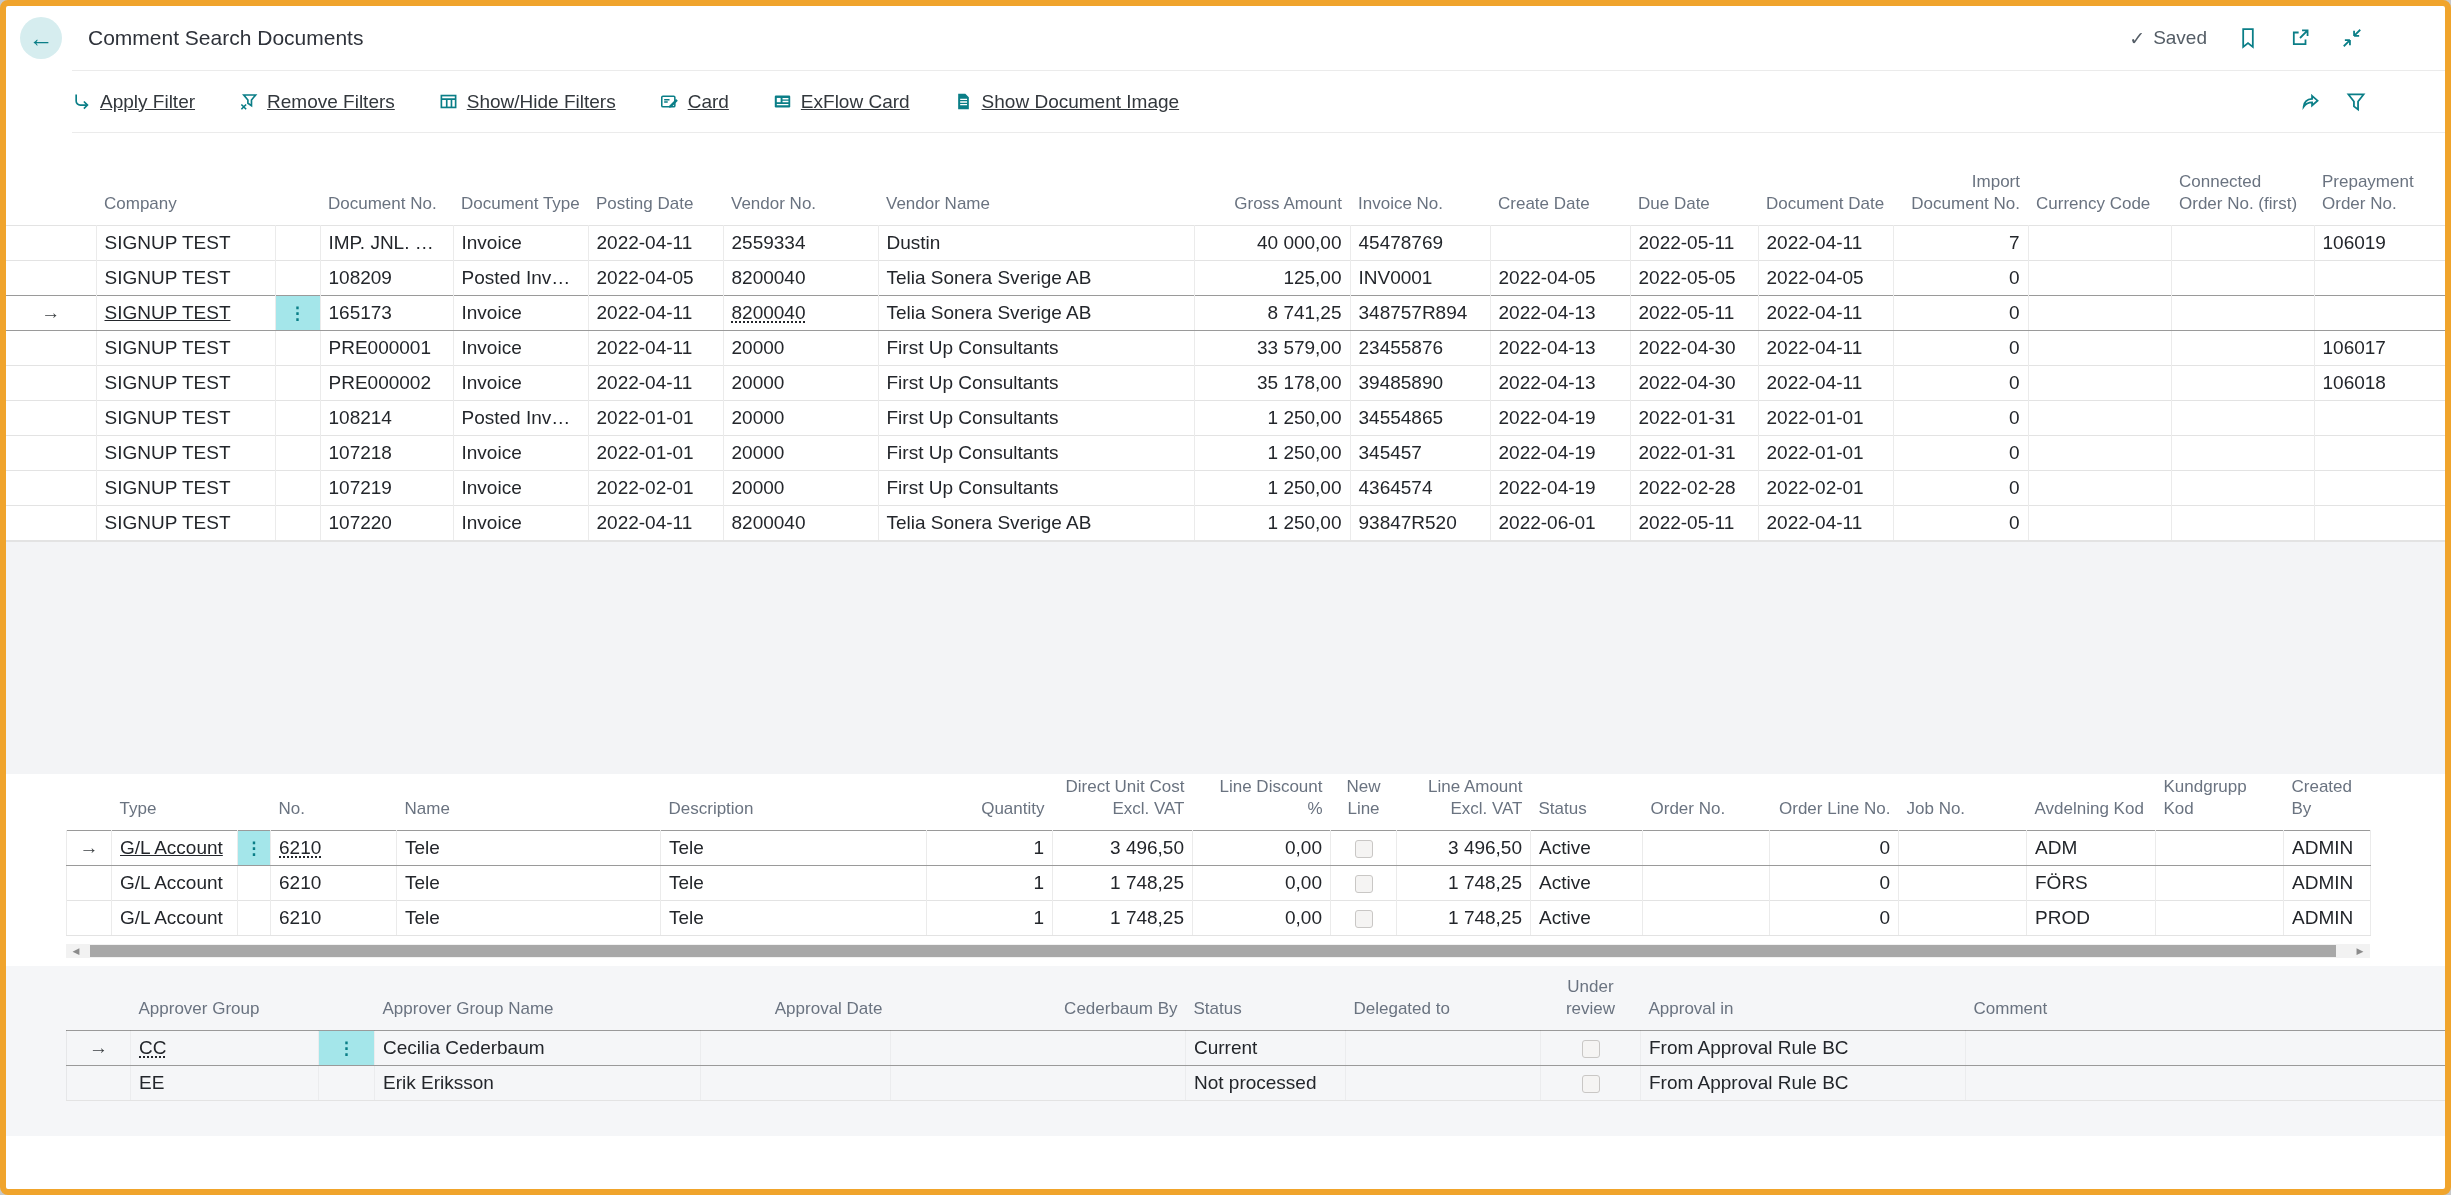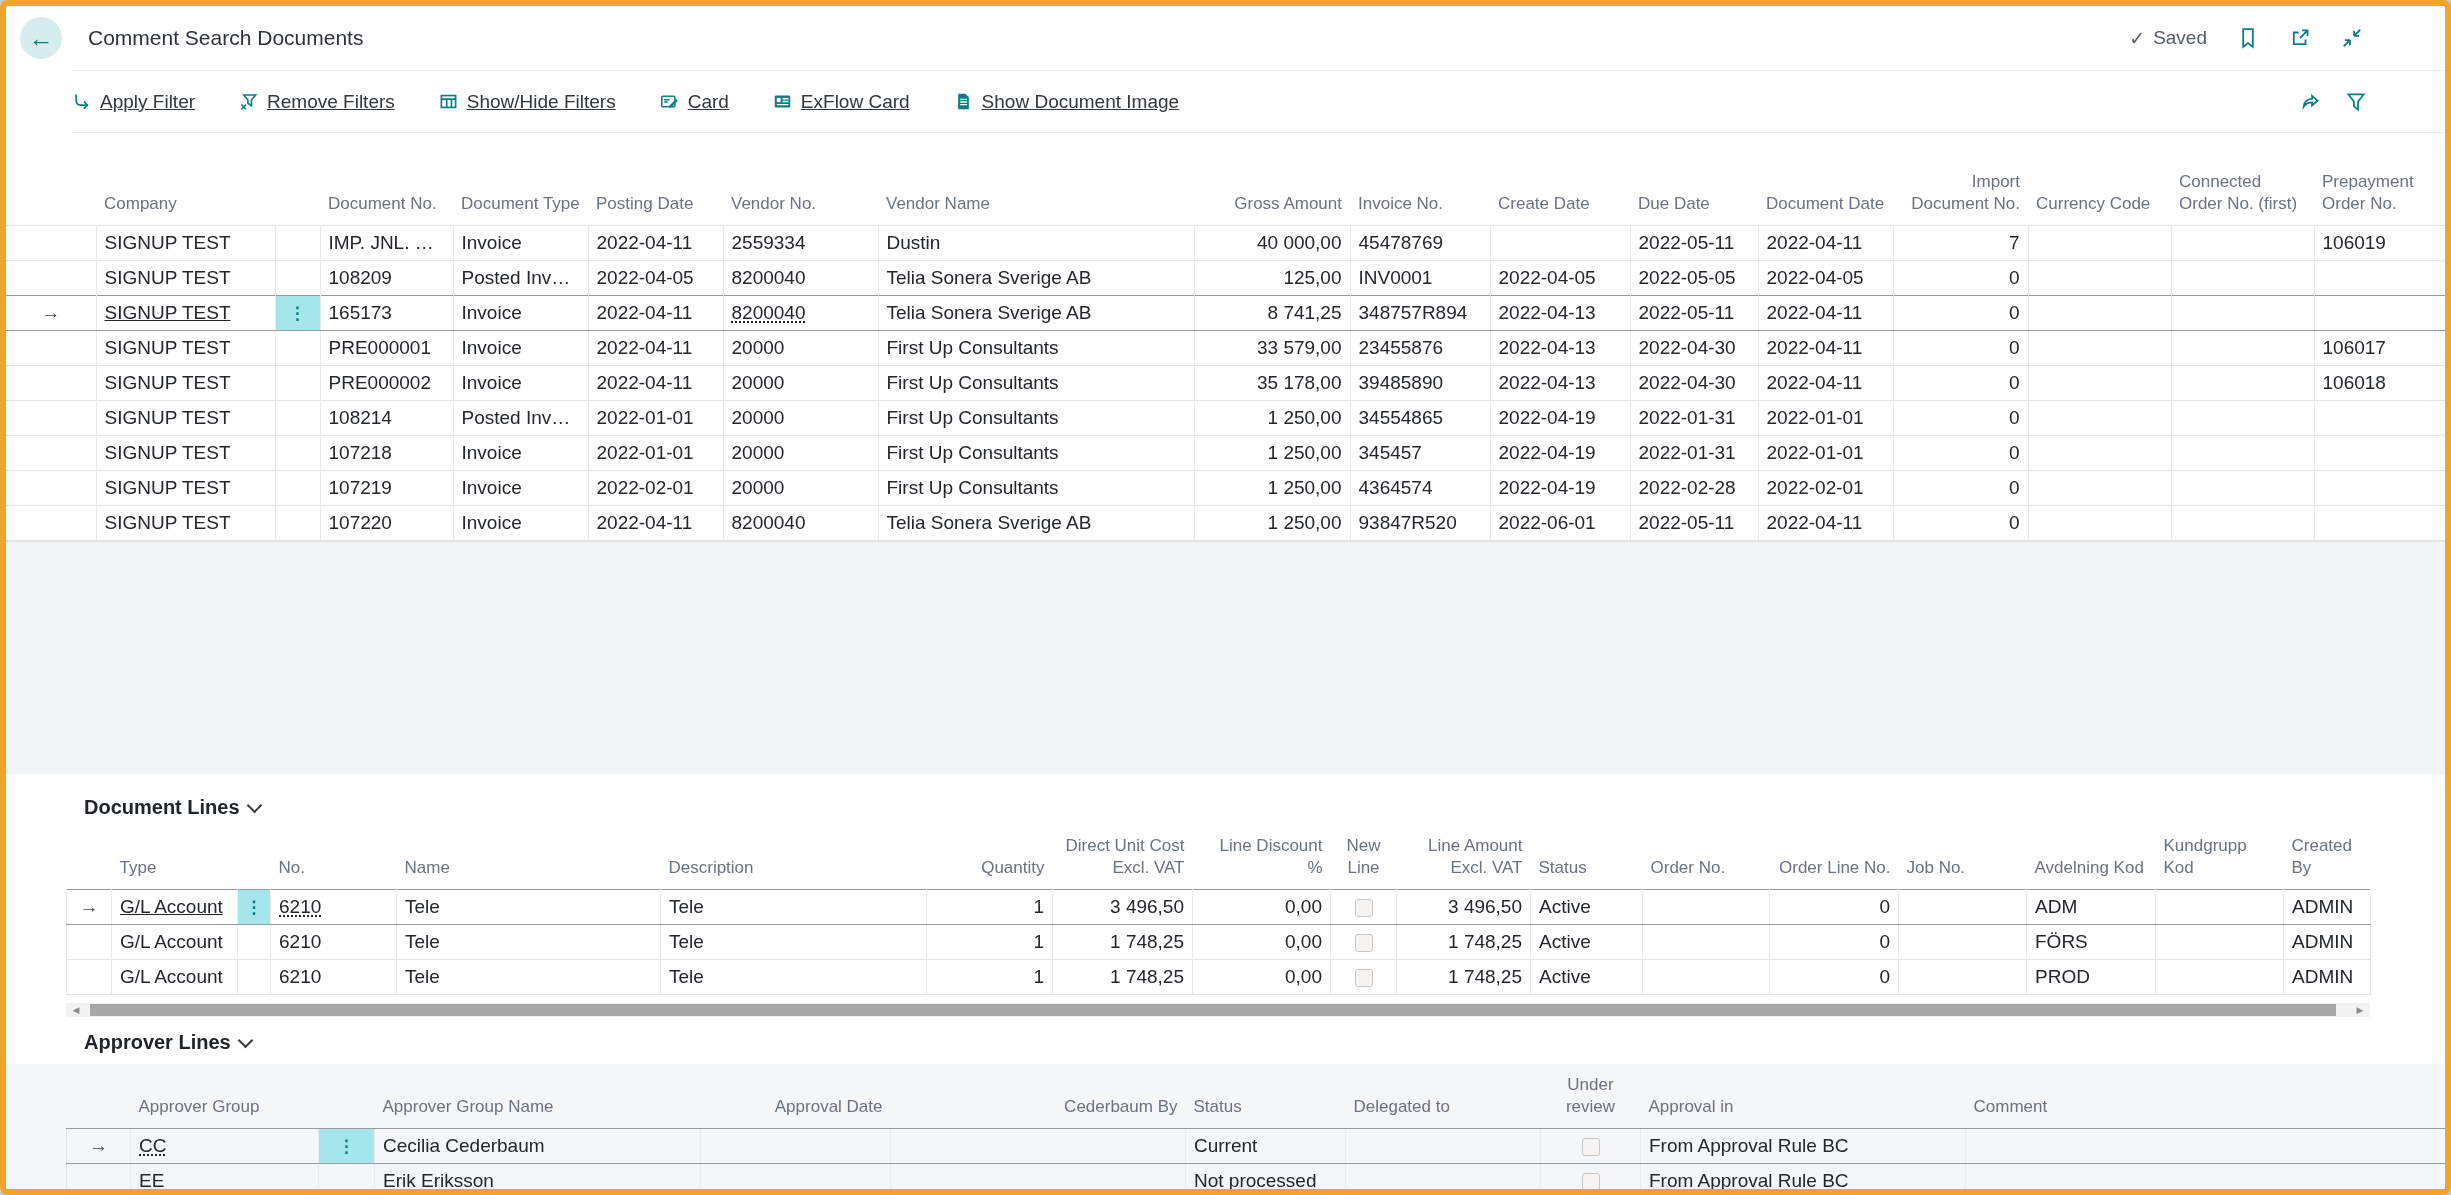--- a/index.html
+++ b/index.html
@@ -386,24 +386,20 @@
           <td class="num">0</td>
           <td></td>
           <td></td>
           <td></td>
         </tr>
       </tbody>
   </table>
 
   <div class="spacer"></div>
 
-  <div class="section-head">
-    <span>Document Lines</span>
-    <span class="chev"></span>
-  </div>
 
   <table class="doc-table">
     <colgroup>
       <col style="width:45px">
         <col style="width:126px">
         <col style="width:33px">
         <col style="width:126px">
       <col style="width:264px">
         <col style="width:266px">
         <col style="width:126px">
@@ -506,24 +502,20 @@
         </tr>
       </tbody>
   </table>
 
   <div class="hscroll">
     <span class="hs-arrow">◀</span>
     <div class="hs-thumb"></div>
     <span class="hs-arrow">▶</span>
   </div>
 
-  <div class="section-head" style="margin-top:14px;margin-bottom:10px;">
-    <span>Approver Lines</span>
-    <span class="chev"></span>
-  </div>
 
   <div class="approver-part">
     <table class="app-table">
       <colgroup>
         <col style="width:64px">
           <col style="width:188px">
           <col style="width:56px">
           <col style="width:326px">
         <col style="width:190px">
           <col style="width:295px">

